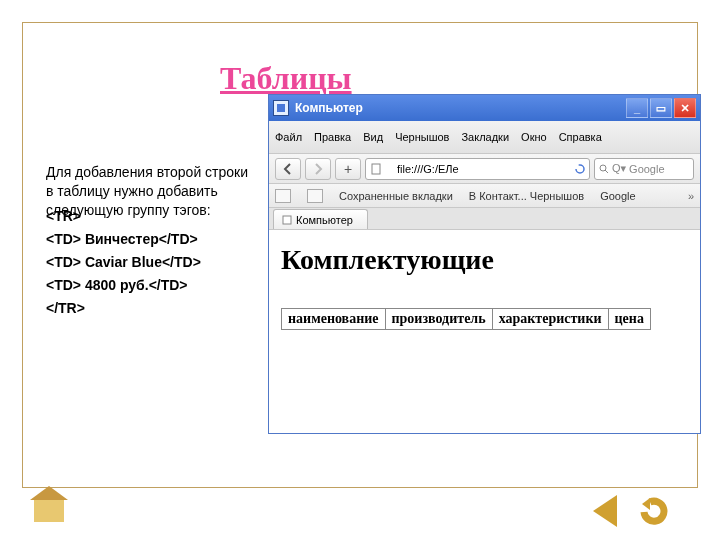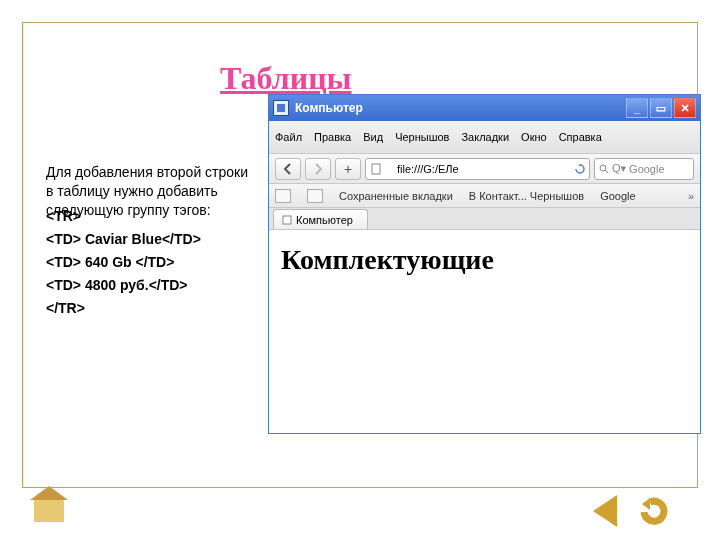--- a/index.html
+++ b/index.html
@@ -257,22 +257,22 @@
 <body>
 
 <div class="slide-frame"></div>
 
 <div class="title">Таблицы</div>
 
 <div class="left-text">Для добавления второй строки в таблицу нужно добавить следующую группу тэгов:</div>
 
 <div class="code-block">
   <div>&lt;TR&gt;</div>
+  <div>&lt;TD&gt; Винчестер&lt;/TD&gt;</div>
   <div>&lt;TD&gt; Caviar Blue&lt;/TD&gt;</div>
-  <div>&lt;TD&gt; 640 Gb &lt;/TD&gt;</div>
   <div>&lt;TD&gt; 4800 руб.&lt;/TD&gt;</div>
   <div>&lt;/TR&gt;</div>
 </div>
 
 <div class="browser">
   <div class="titlebar">
     <div class="icon-sq">
       <svg width="10" height="10" viewBox="0 0 10 10">
           <rect x="1" y="1" width="8" height="8" fill="#4a78d8"></rect>
         </svg>
@@ -343,20 +343,26 @@
           <rect x="1" y="1" width="8" height="8" fill="#fff" stroke="#888"></rect>
         </svg>
       <span>Компьютер</span>
     </div>
   </div>
 
   <div class="page-content">
     <h1>Комплектующие</h1>
     <table class="data">
       <tbody>
+          <tr>
+        <th>наименование</th>
+        <th>производитель</th>
+        <th>характеристики</th>
+        <th>цена</th>
+      </tr>
     </tbody>
       </table>
   </div>
 </div>
 
 <div class="nav-btn nav-home">
   <div class="house"></div>
 </div>
 <div class="nav-btn nav-prev">
   <div class="tri-left"></div>

